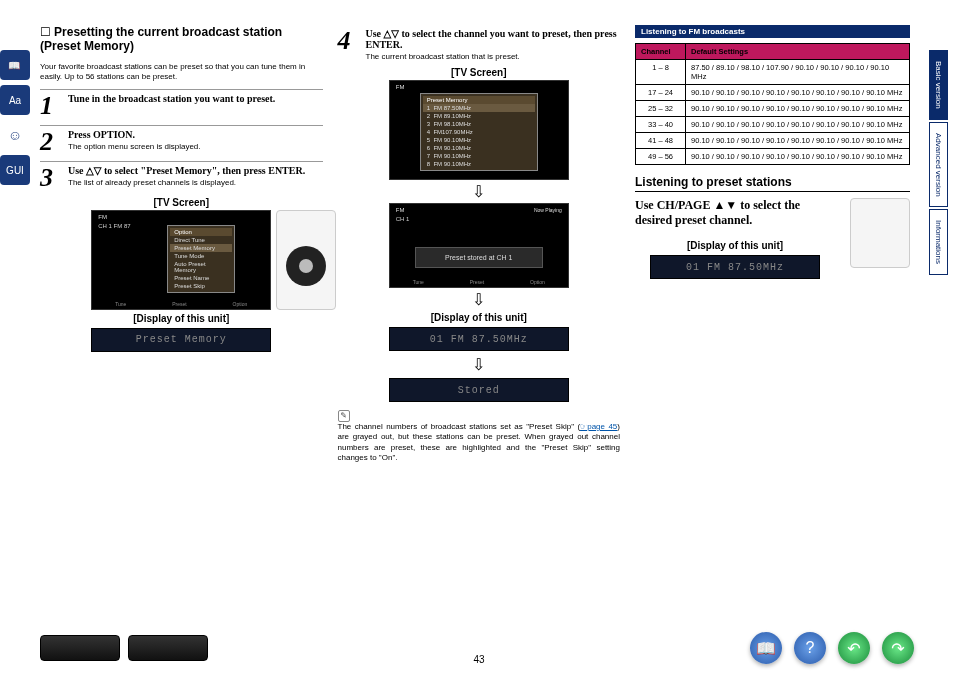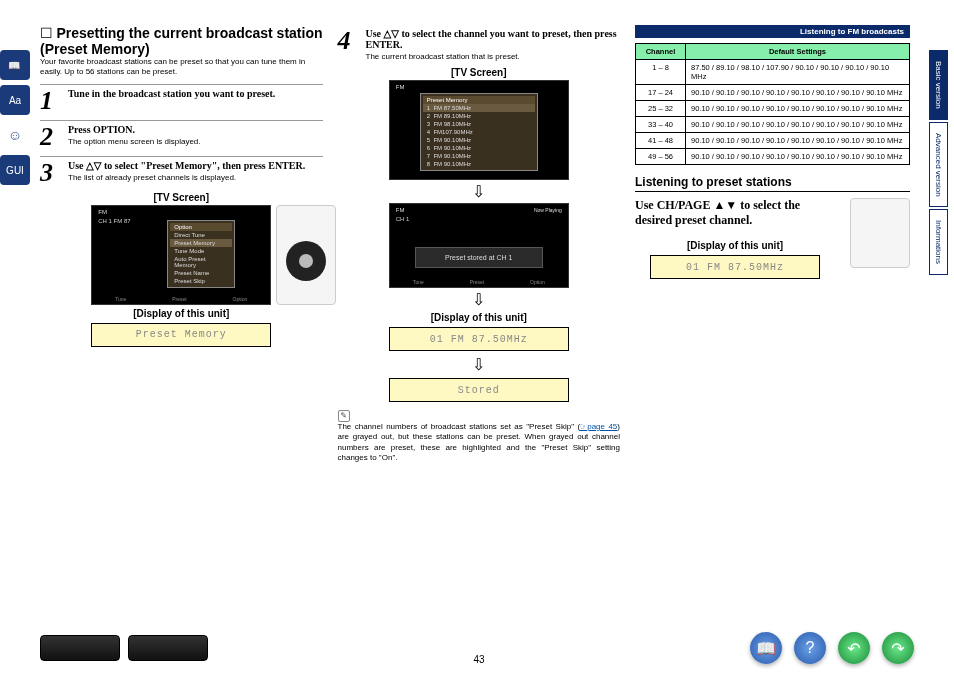--- a/index.html
+++ b/index.html
@@ -4,54 +4,54 @@
 <style>
   * { box-sizing: border-box; margin: 0; padding: 0; }
   body { width: 954px; height: 675px; font-family: Arial, sans-serif; font-size: 9px; color: #000; background: #fff; position: relative; }
   .left-icons { position: absolute; left: 0; top: 50px; width: 35px; display: flex; flex-direction: column; gap: 5px; }
   .left-icons .icon { width: 30px; height: 30px; background: #1a3a7a; border-radius: 4px; display: flex; align-items: center; justify-content: center; color: #fff; font-size: 10px; }
   .page { position: absolute; left: 40px; top: 25px; width: 870px; height: 560px; display: flex; gap: 15px; }
   .col { flex: 1; }
   .col1 { max-width: 290px; }
   .col2 { max-width: 285px; }
   .col3 { max-width: 275px; }
-  .header-bar { background: #0a2a6a; color: #fff; font-weight: bold; padding: 2px 6px; font-size: 8px; text-align: right; margin-bottom: 5px; }
+  .header-bar { background: #0a2a6a; color: #fff; font-weight: bold; padding: 2px 6px; font-size: 8px; margin-bottom: 5px; }
   .right-tabs { position: absolute; right: 0; top: 50px; width: 25px; }
   .tab { writing-mode: vertical-rl; font-size: 8px; padding: 10px 4px; border: 1px solid #0a2a6a; margin-bottom: 2px; text-align: center; background: #fff; color: #0a2a6a; }
   .tab.active { background: #0a2a6a; color: #fff; }
-  .sect-title { font-weight: bold; font-size: 14px; margin-bottom: 0; }
+  .sect-title { font-weight: bold; font-size: 12px; margin-bottom: 9px; }
   .sect-title::before { content: "☐ "; font-weight: normal; }
   .body-text { font-size: 8px; line-height: 1.3; margin-bottom: 6px; }
   .step { display: flex; gap: 6px; margin-bottom: 6px; border-top: 1px solid #999; padding-top: 3px; }
   .step-num { font-size: 26px; font-weight: bold; font-style: italic; font-family: Georgia, serif; line-height: 1; min-width: 22px; }
   .step-body { flex: 1; }
   .step-title { font-weight: bold; font-size: 10px; font-family: Georgia, serif; margin-bottom: 2px; }
   .step-sub { font-size: 8px; }
   .note { font-size: 8px; line-height: 1.3; margin: 4px 0; }
   .screen-label { text-align: center; font-weight: bold; font-size: 10px; margin: 3px 0 2px; }
   .tv-screen { background: #000; width: 180px; height: 100px; margin: 0 auto; position: relative; border: 1px solid #333; }
   .tv-screen.small { height: 85px; }
   .tv-top { color: #ddd; font-size: 6px; padding: 3px 6px; }
   .tv-menu { background: #3a3020; border: 1px solid #888; margin: 0 20px; padding: 2px; font-size: 6px; color: #ddd; }
   .tv-menu .row { padding: 1px 4px; }
   .tv-menu .row.sel { background: #6a5a40; }
   .tv-menu-title { background: #5a4a30; padding: 1px 4px; color: #fff; }
   .tv-bottom { position: absolute; bottom: 2px; left: 0; right: 0; color: #888; font-size: 5px; display: flex; justify-content: space-around; }
   .tv-msg { color: #ddd; font-size: 7px; text-align: center; margin-top: 25px; background: #2a2a2a; margin-left: 25px; margin-right: 25px; padding: 6px 2px; border: 1px solid #555; }
-  .display-box { border: 1px solid #000; background: #fef9c3; width: 180px; height: 24px; margin: 4px auto; display: flex; align-items: center; justify-content: center; font-family: 'Courier New', monospace; font-size: 10px; letter-spacing: 1px; color: #888; }
+  .display-box { border: 1px solid #000; background: #0f172a; width: 180px; height: 24px; margin: 4px auto; display: flex; align-items: center; justify-content: center; font-family: 'Courier New', monospace; font-size: 10px; letter-spacing: 1px; color: #888; }
   .arrow-down { text-align: center; font-size: 16px; margin: 2px 0; }
   .remote { position: absolute; right: -65px; top: 0; width: 60px; height: 100px; background: #f5f5f5; border: 1px solid #ccc; border-radius: 4px; }
   .remote .circle { width: 40px; height: 40px; border-radius: 50%; background: #222; margin: 35px auto 0; position: relative; }
   .remote .circle::after { content: ""; width: 14px; height: 14px; background: #bbb; border-radius: 50%; position: absolute; top: 13px; left: 13px; }
   .tv-wrap { position: relative; width: 180px; margin: 0 auto; }
   .pancil { width: 12px; height: 12px; border: 1px solid #888; display: inline-flex; align-items: center; justify-content: center; font-size: 8px; border-radius: 2px; margin-right: 4px; color: #555; }
   .link { color: #0055aa; text-decoration: underline; }
   .preset-table { width: 100%; border-collapse: collapse; font-size: 7.5px; margin-top: 2px; }
   .preset-table th, .preset-table td { border: 1px solid #000; padding: 3px 5px; text-align: left; vertical-align: top; }
-  .preset-table th { background: #86efac; font-weight: bold; text-align: center; }
+  .preset-table th { background: #be185d; font-weight: bold; text-align: left; }
   .preset-table td:first-child { text-align: center; white-space: nowrap; width: 50px; }
   .section-h2 { font-weight: bold; font-size: 12px; border-bottom: 1px solid #000; padding-bottom: 2px; margin: 10px 0 6px; }
   .chpage { font-weight: bold; font-size: 12px; font-family: Georgia, serif; margin-bottom: 12px; }
   .bottom-nav { position: absolute; bottom: 10px; left: 40px; right: 40px; display: flex; align-items: center; justify-content: space-between; }
   .bottom-left { display: flex; gap: 8px; }
   .bottom-right { display: flex; gap: 12px; }
   .amp-btn { width: 80px; height: 26px; background: linear-gradient(#333, #111); border: 1px solid #000; border-radius: 4px; }
   .nav-btn { width: 32px; height: 32px; border-radius: 50%; display: flex; align-items: center; justify-content: center; color: #fff; font-size: 16px; box-shadow: 0 2px 4px rgba(0,0,0,.3); }
   .nav-home { background: radial-gradient(#6aa0e8, #2a5aaa); }
   .nav-help { background: radial-gradient(#6aa0e8, #2a5aaa); }

